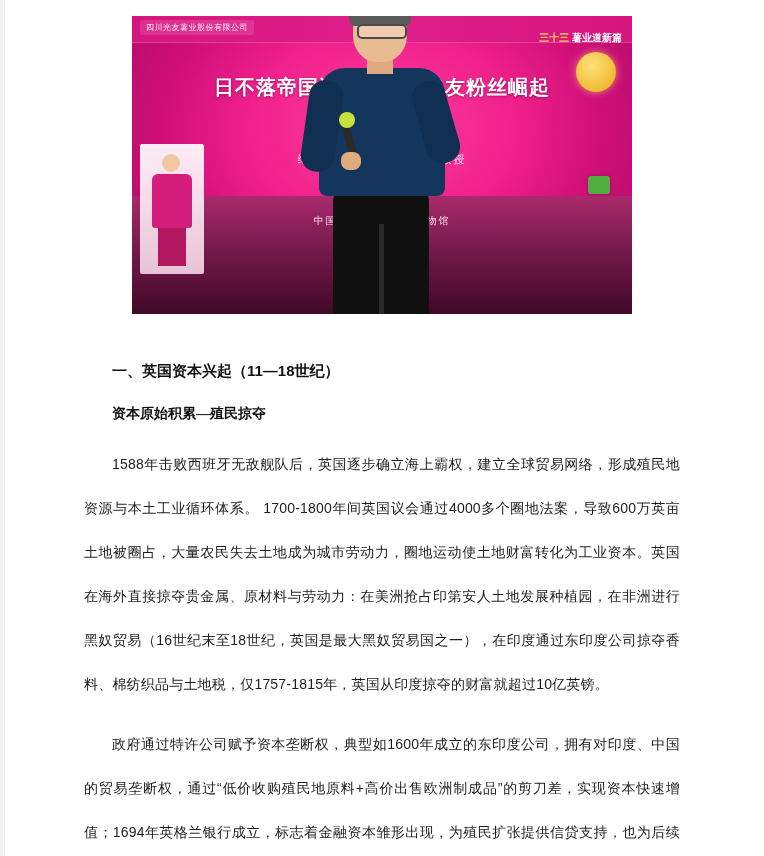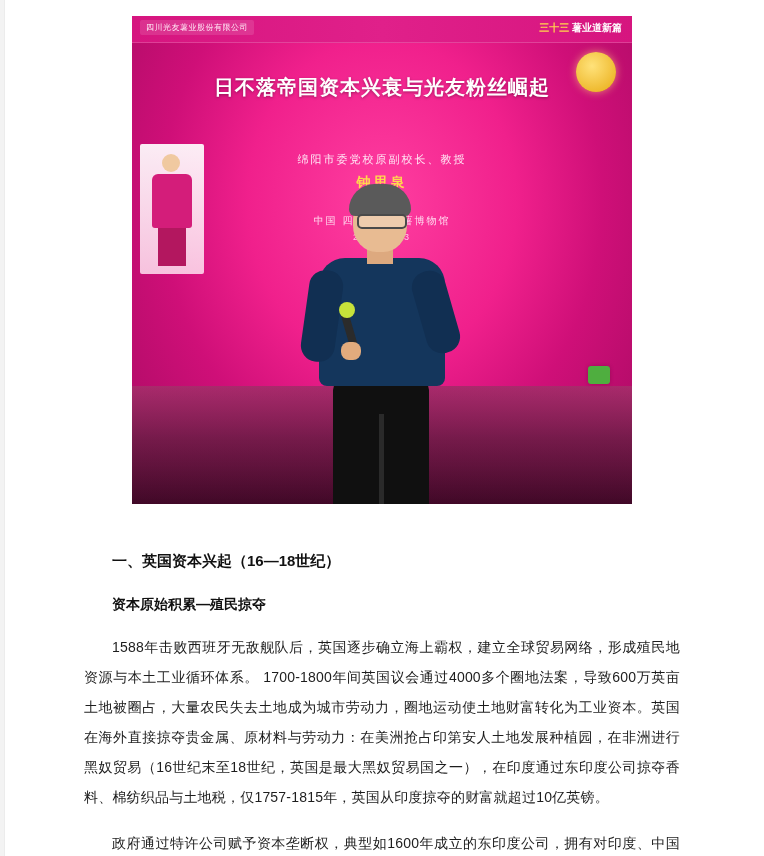--- a/index.html
+++ b/index.html
@@ -26,21 +26,21 @@
   }
   .page {
     width: 764px;
     box-sizing: border-box;
     padding: 16px 84px 0 84px;
   }
 
   
   .media {
     width: 500px;
-    height: 488px;
+    height: 298px;
     margin: 0 auto;
     position: relative;
     overflow: hidden;
     background: #6a0f3c;
   }
   .media-bg {
     position: absolute;
     inset: 0;
     background:
       radial-gradient(ellipse at 50% 38%, #ff3ea0 0%, #f0208c 38%, #cf0f78 62%, #a30a60 100%);
@@ -72,21 +72,21 @@
     font-size: 8px;
     color: #ffe9f5;
     letter-spacing: 0.5px;
     background: rgba(255,255,255,0.12);
     padding: 2px 6px;
     border-radius: 2px;
     white-space: nowrap;
   }
   .top-strip .logo-right {
     position: absolute;
-    right: 10px; top: 5px;
+    right: 10px; top: 15px;
     font-size: 10px;
     color: #ffd34d;
     font-weight: bold;
     white-space: nowrap;
   }
   .top-strip .logo-right .white { color: #ffffff; font-weight: bold; }
 
   .left-tags {
     position: absolute;
     left: 14px;
@@ -304,24 +304,25 @@
     color: #111;
     text-indent: 28px;
   }
   h3.sub-title {
     font-size: 14px;
     line-height: 24px;
     margin: 0 0 16px 0;
     font-weight: bold;
     color: #111;
     text-indent: 28px;
+    font-family: Liberation Serif, serif;
   }
   p.para {
     font-size: 14px;
-    line-height: 30px;
+    line-height: 44px;
     margin: 0 0 16px 0;
     color: #1d1d1d;
     text-indent: 28px;
     text-align: justify;
     letter-spacing: 0.2px;
   }
 </style>
 </head>
 <body>
 
@@ -369,19 +370,19 @@
       <div class="p-head"></div>
       <div class="p-hair"></div>
       <div class="p-glasses"></div>
       <div class="p-mic"></div>
       <div class="p-mic-head"></div>
       <div class="p-hand"></div>
     </div>
   </div>
 
   <div class="article">
-    <h2 class="section-title">一、英国资本兴起（16—18世纪）</h2>
+    <h2 class="section-title">一、英国资本兴起（11—18世纪）</h2>
     <h3 class="sub-title">资本原始积累—殖民掠夺</h3>
     <p class="para">1588年击败西班牙无敌舰队后，英国逐步确立海上霸权，建立全球贸易网络，形成殖民地资源与本土工业循环体系。 1700-1800年间英国议会通过4000多个圈地法案，导致600万英亩土地被圈占，大量农民失去土地成为城市劳动力，圈地运动使土地财富转化为工业资本。英国在海外直接掠夺贵金属、原材料与劳动力：在美洲抢占印第安人土地发展种植园，在非洲进行黑奴贸易（16世纪末至18世纪，英国是最大黑奴贸易国之一），在印度通过东印度公司掠夺香料、棉纺织品与土地税，仅1757-1815年，英国从印度掠夺的财富就超过10亿英镑。</p>
     <p class="para">政府通过特许公司赋予资本垄断权，典型如1600年成立的东印度公司，拥有对印度、中国的贸易垄断权，通过“低价收购殖民地原料+高价出售欧洲制成品”的剪刀差，实现资本快速增值；1694年英格兰银行成立，标志着金融资本雏形出现，为殖民扩张提供信贷支持，也为后续工业革命积累了货币资本。</p>
   </div>
 
 </div>
 
 </body></html>

